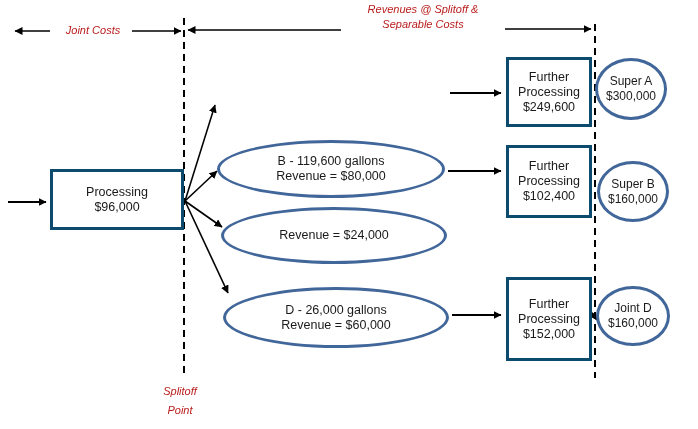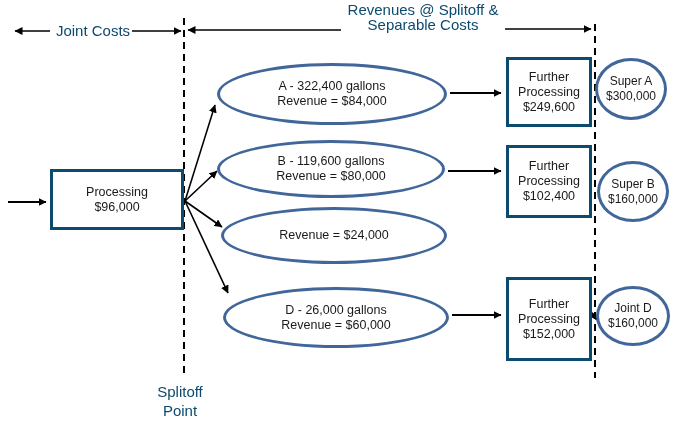--- a/index.html
+++ b/index.html
@@ -1,21 +1,21 @@
 <!DOCTYPE html>
 <html><head>
 <meta charset="utf-8">
 <style>
   html,body { margin:0; padding:0; background:#ffffff; }
   #canvas {
     position:relative; width:698px; height:429px; background:#ffffff;
     font-family:"Liberation Sans", sans-serif; color:#000; overflow:hidden;
   }
   #wires { position:absolute; left:0; top:0; width:698px; height:429px; }
-  .lbl { position:absolute; text-align:center; font-size:15px; line-height:15px; color:#0c4a6e; }
+  .lbl { position:absolute; text-align:center; font-size:11px; line-height:15px; color:#b91c1c;font-style:italic; }
   .node {
     position:absolute; display:flex; flex-direction:column; align-items:center;
     justify-content:center; text-align:center; font-size:12.5px; line-height:15px;
     color:#1a1a1a; background:#ffffff; box-sizing:border-box;
   }
   .rect  { border:3px solid #0c4a6e; }
   .oval  { border:3px solid #41669A; border-radius:50%; }
   .circle{ border:3px solid #41669A; border-radius:50%; font-size:12px; line-height:15px;text-align:right; }
 </style>
 </head>
@@ -60,24 +60,20 @@
   <div class="lbl" style="left:343px; top:2px; width:160px;">
     <div>Revenues @ Splitoff &amp;</div>
     <div>Separable Costs</div>
   </div>
 
   <div class="node rect" style="left:50px; top:169px; width:134px; height:61px;">
     <div>Processing</div>
     <div>$96,000</div>
   </div>
 
-  <div class="node oval" style="left:217px; top:63px; width:230px; height:62px;">
-    <div>A - 322,400 gallons</div>
-    <div>Revenue = $84,000</div>
-  </div>
 
   <div class="node oval" style="left:217px; top:140px; width:228px; height:58px;">
     <div>B - 119,600 gallons</div>
     <div>Revenue = $80,000</div>
   </div>
 
   <div class="node oval" style="left:221px; top:207px; width:226px; height:57px;">
     <div>Revenue = $24,000</div>
   </div>
 

